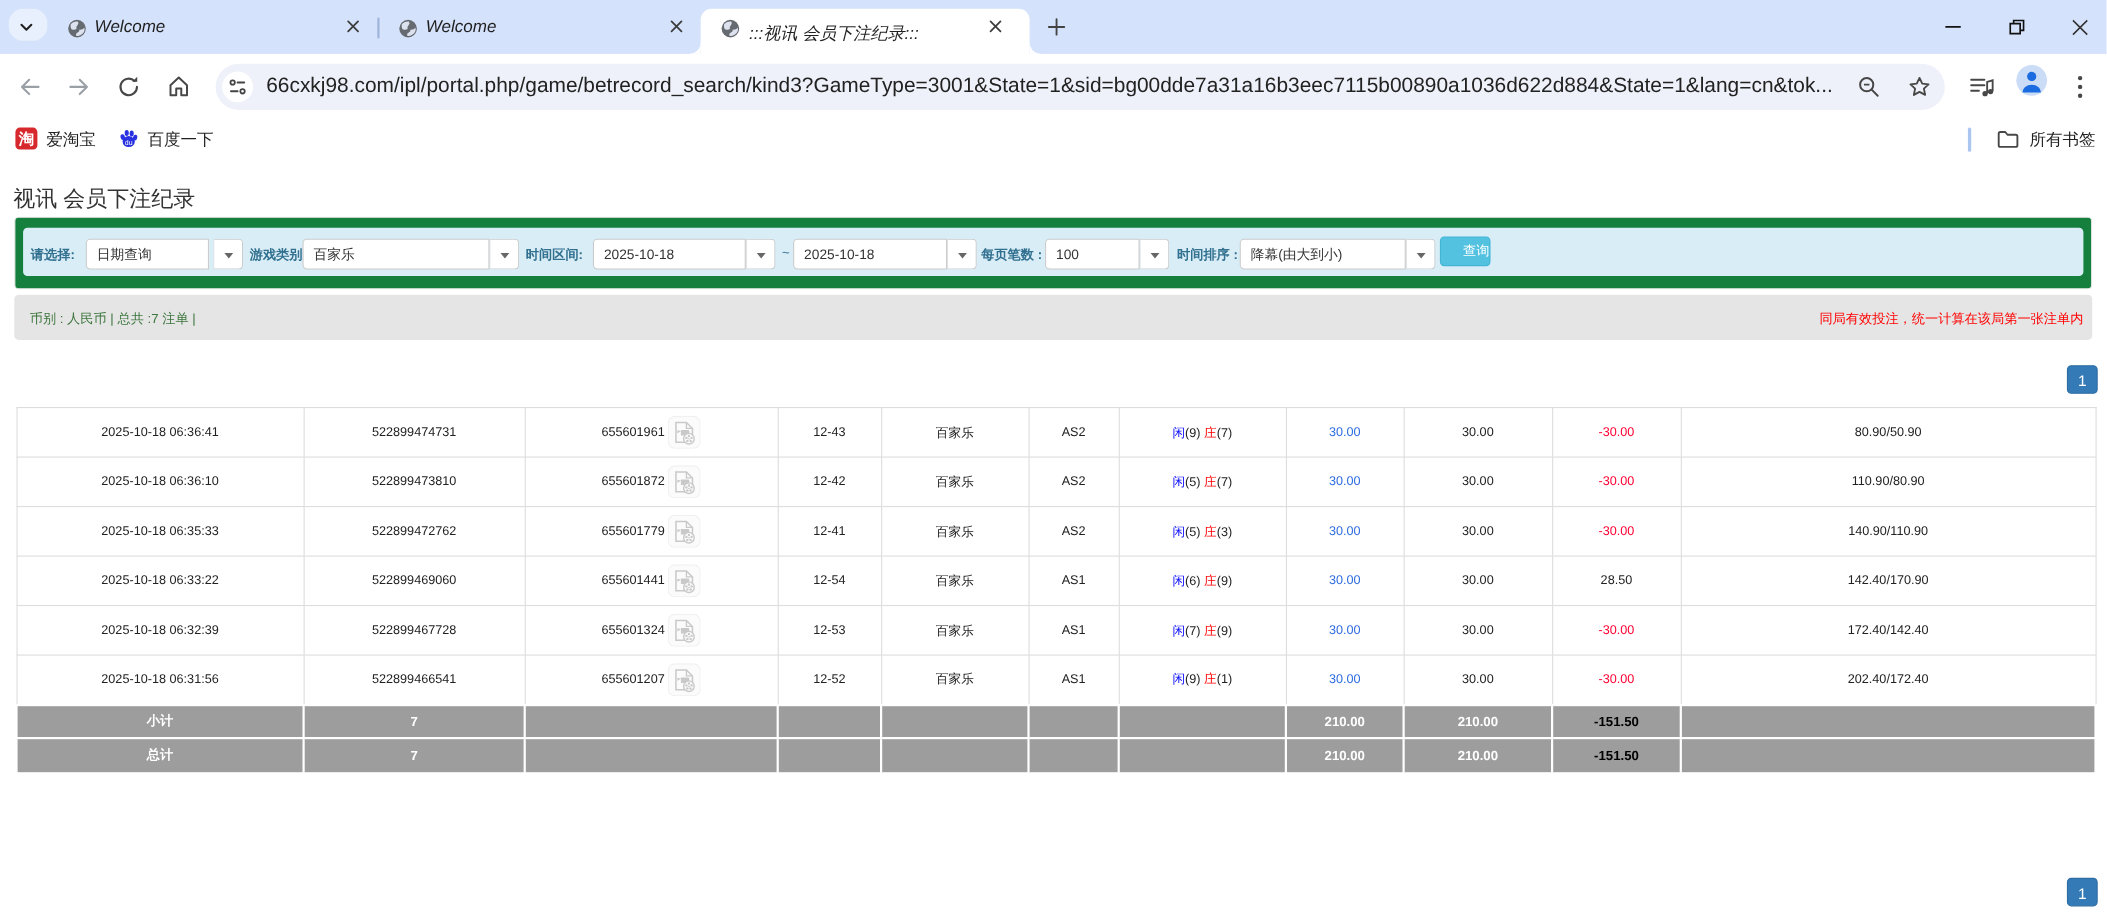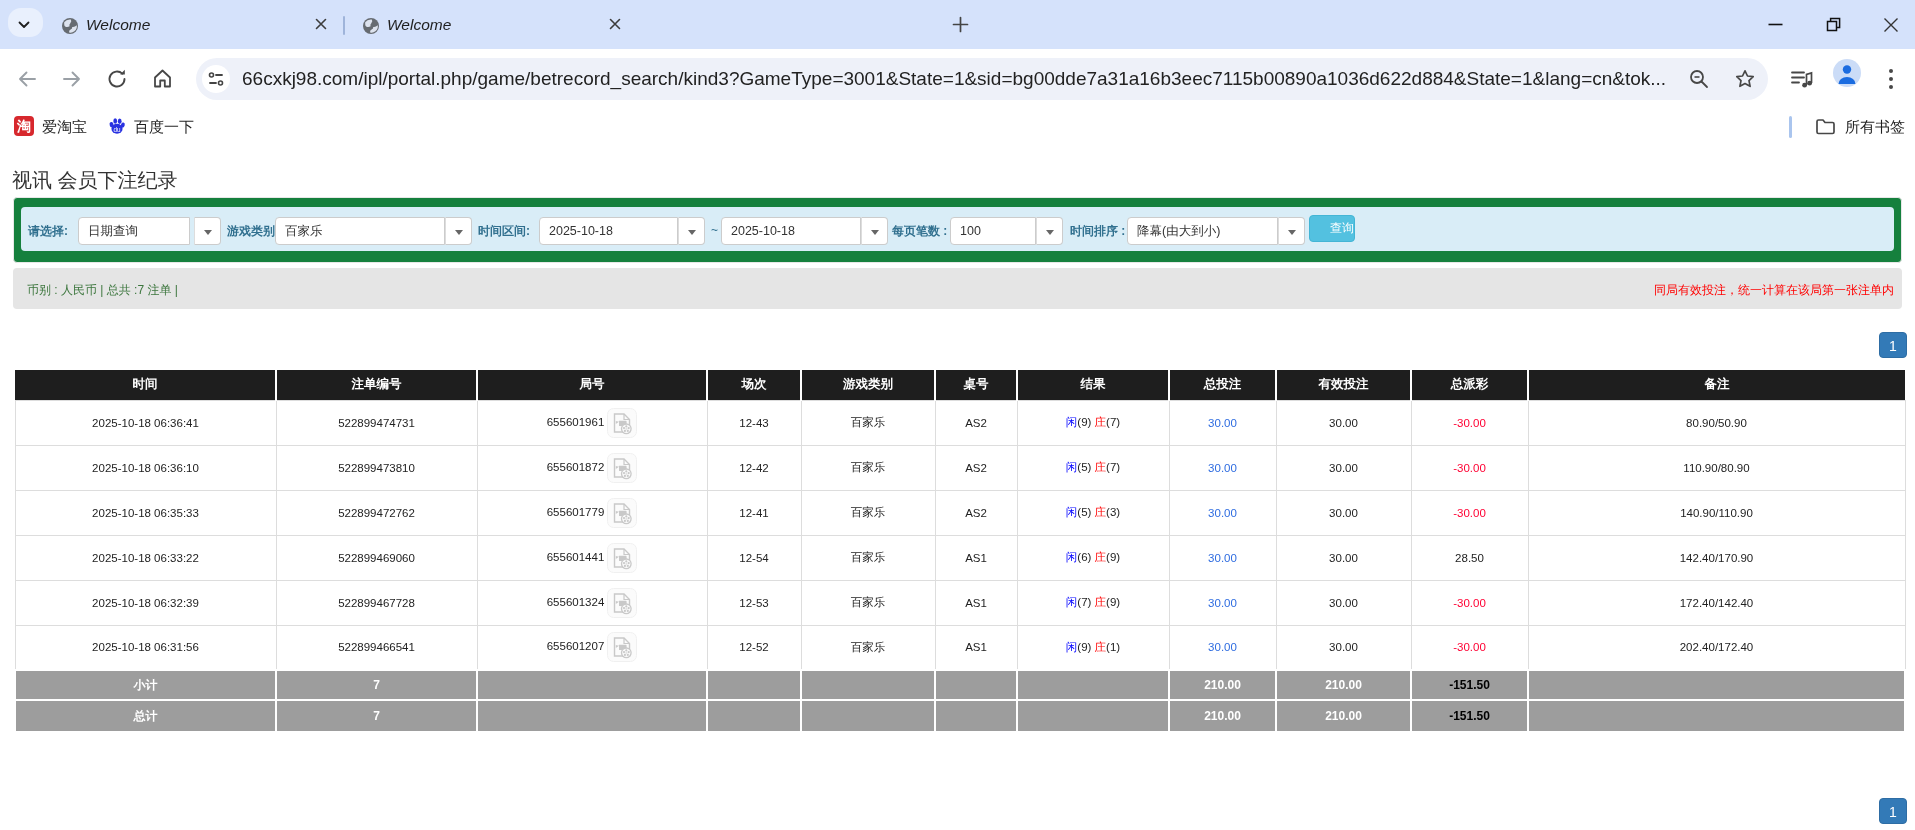--- a/index.html
+++ b/index.html
@@ -71,20 +71,29 @@
         <path d="M3.5 3.5 L12.5 12.5 M12.5 3.5 L3.5 12.5" stroke="#3c3c3c" stroke-width="1.6" stroke-linecap="round"></path>
       </svg>
   </div>
   <div class="tabsep" style="left:343px"></div>
   <div class="tab" style="left:353px;width:284px">
     <svg class="tabglobe" width="18" height="18" viewBox="0 0 18 18">
         <use href="#globeicon"></use>
       </svg>
     <span class="tabtitle">Welcome</span>
     <svg class="tabx" style="left:254px" width="16" height="16" viewBox="0 0 16 16">
+        <path d="M3.5 3.5 L12.5 12.5 M12.5 3.5 L3.5 12.5" stroke="#3c3c3c" stroke-width="1.6" stroke-linecap="round"></path>
+      </svg>
+  </div>
+  <div id="activetab">
+    <svg class="tabglobe" style="left:18px;top:9px;position:absolute" width="18" height="18" viewBox="0 0 18 18">
+        <use href="#globeicon"></use>
+      </svg>
+    <span class="tabtitle" style="left:44px;top:12px">:::视讯 会员下注纪录:::</span>
+    <svg class="tabx" style="left:260px;position:absolute" width="16" height="16" viewBox="0 0 16 16">
         <path d="M3.5 3.5 L12.5 12.5 M12.5 3.5 L3.5 12.5" stroke="#3c3c3c" stroke-width="1.6" stroke-linecap="round"></path>
       </svg>
   </div>
   <svg class="abs" style="left:952px;top:16px" width="17" height="17" viewBox="0 0 17 17">
       <path d="M8.5 1.5 V15.5 M1.5 8.5 H15.5" stroke="#444" stroke-width="1.7" stroke-linecap="round"></path>
     </svg>
 
   <svg class="abs" style="left:1768px;top:23px" width="15" height="3" viewBox="0 0 15 3">
       <path d="M0.5 1.5 H14.5" stroke="#111" stroke-width="1.6"></path>
     </svg>
@@ -208,33 +217,20 @@
         <col style="width:94px">
         <col style="width:134px">
         <col style="width:82px">
         <col style="width:152px">
         <col style="width:107px">
         <col style="width:135px">
         <col style="width:117px">
         <col>
     </colgroup>
     <tbody>
-        <tr>
-          <th>时间</th>
-          <th>注单编号</th>
-          <th>局号</th>
-          <th>场次</th>
-          <th>游戏类别</th>
-          <th>桌号</th>
-          <th>结果</th>
-          <th>总投注</th>
-          <th>有效投注</th>
-          <th>总派彩</th>
-          <th>备注</th>
-        </tr>
     <tr>
           <td>2025-10-18 06:36:41</td>
           <td>522899474731</td>
           <td>655601961<svg class="vicon" width="30" height="30" viewBox="0 0 30 30">
               <use href="#vidicon"></use>
             </svg></td>
           <td>12-43</td>
           <td>百家乐</td>
           <td>AS2</td>
           <td><span class="zhan">闲</span>(9) <span class="zhuang">庄</span>(7)</td>

